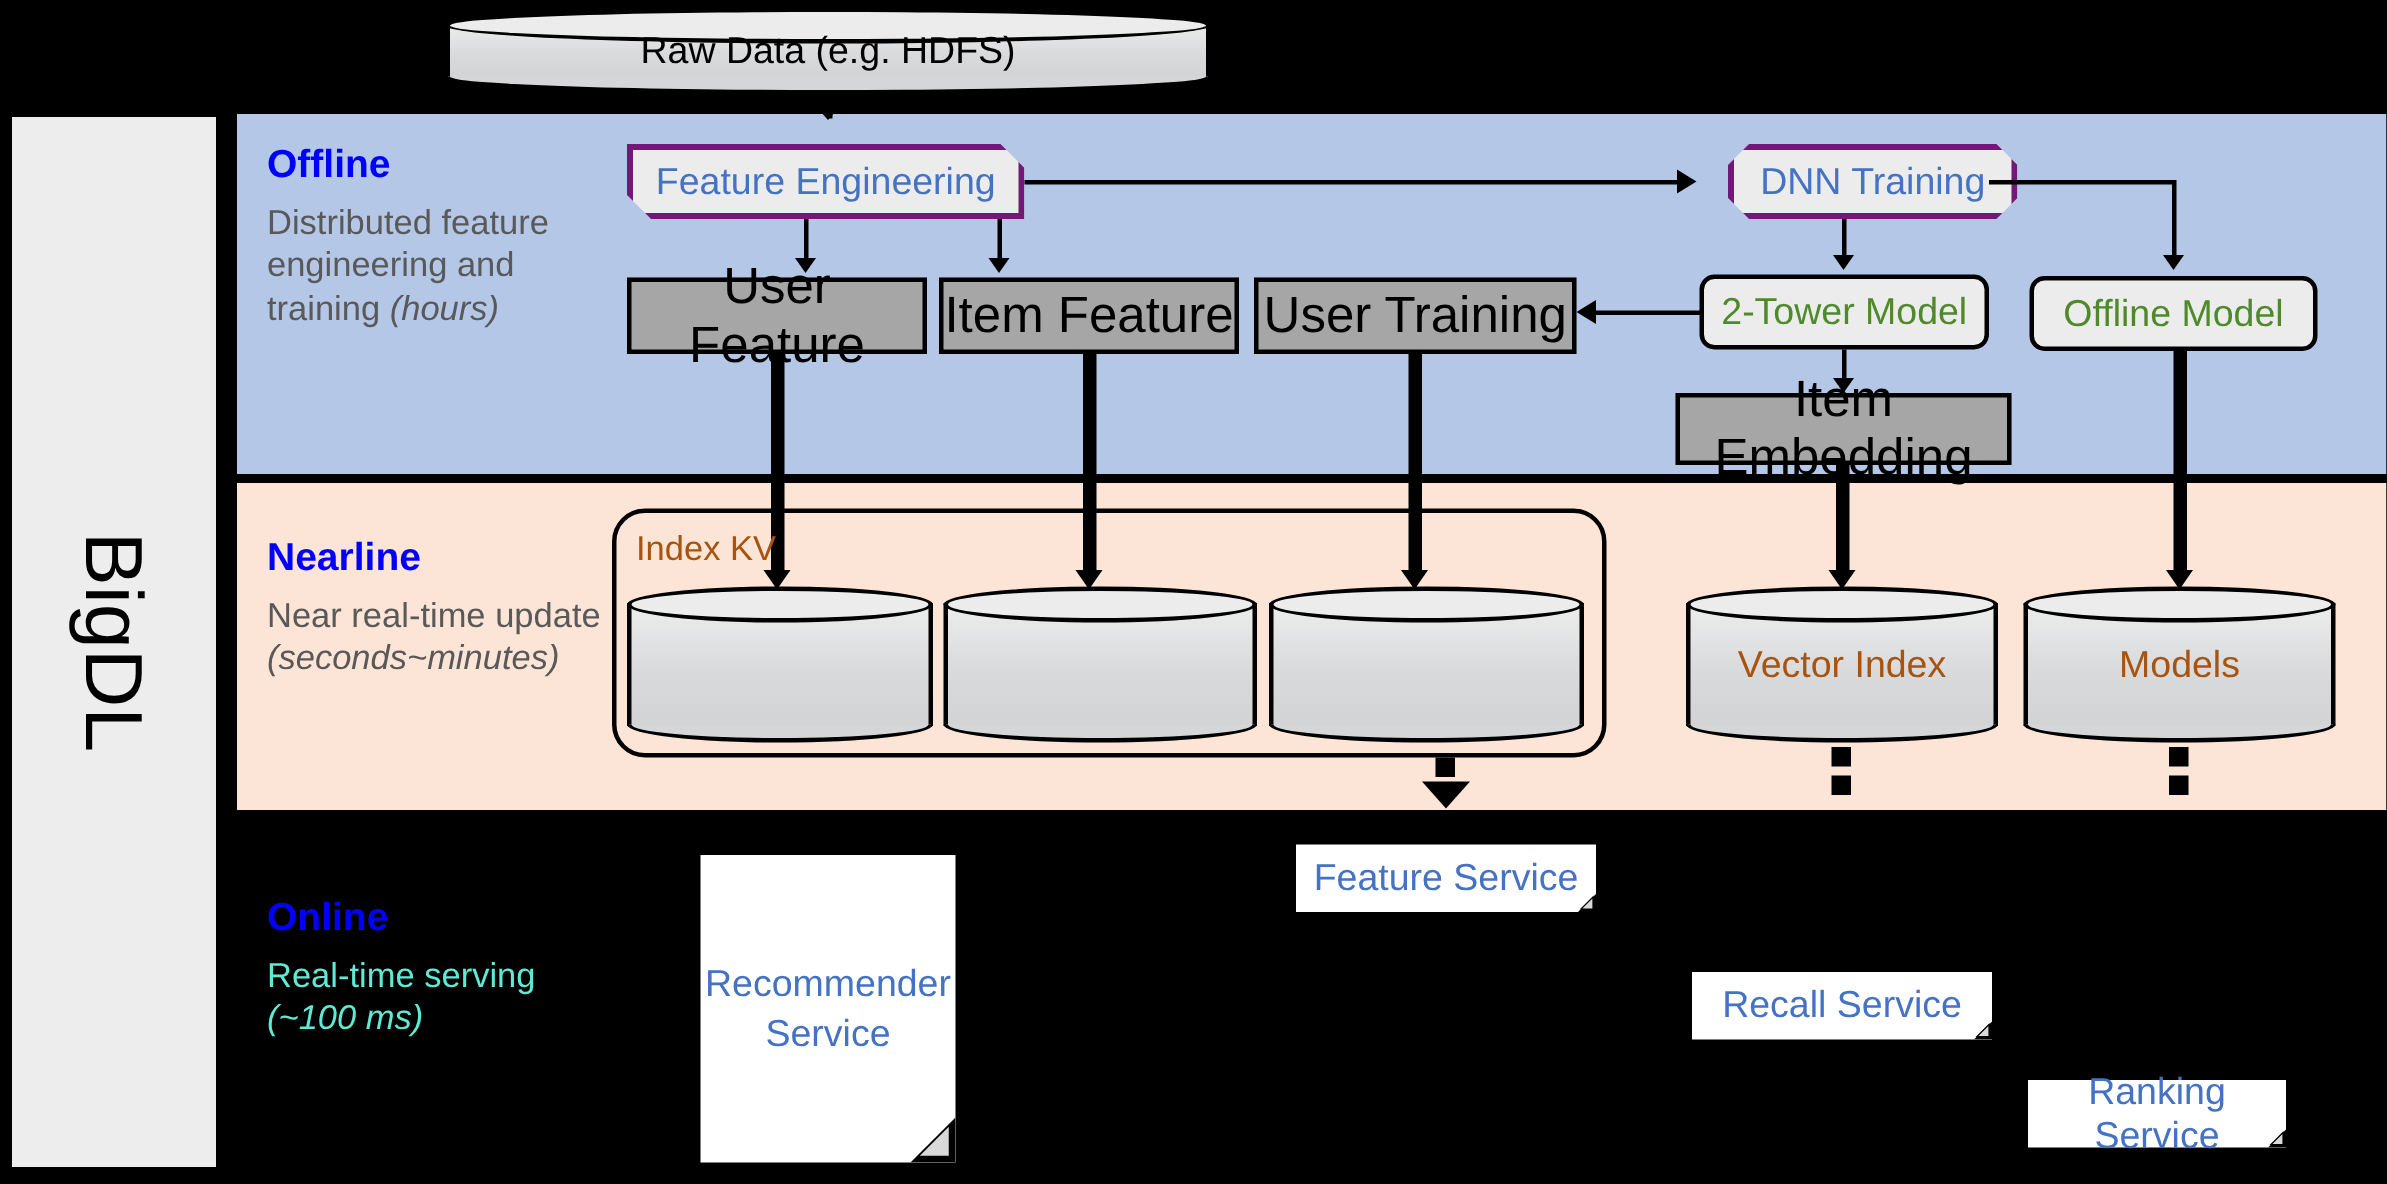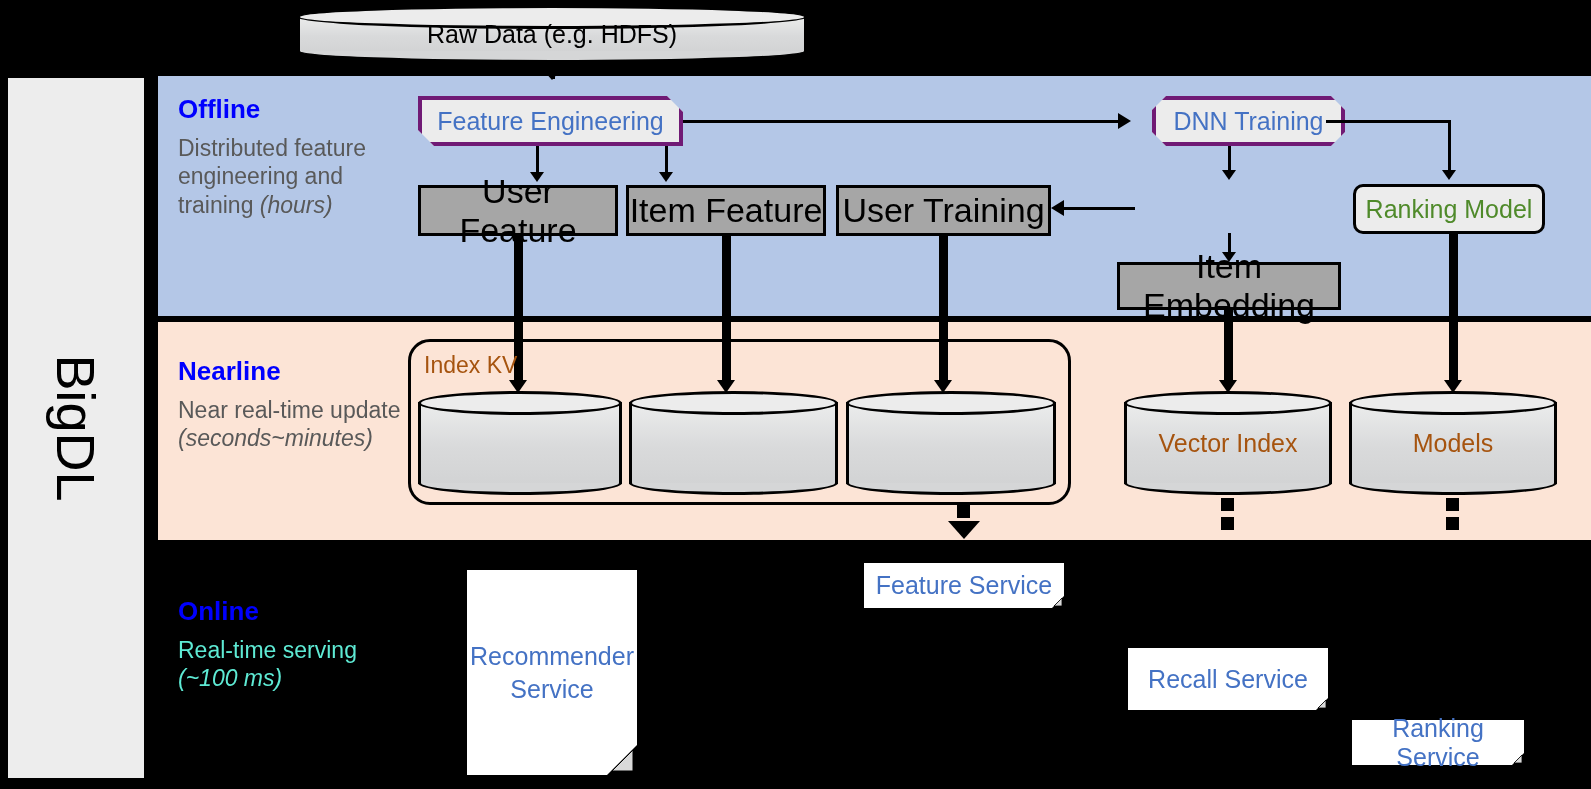--- a/index.html
+++ b/index.html
@@ -153,22 +153,25 @@
   <div class="node graybox" style="left:418px;top:185px;width:200px;height:51px;">
     <span>User Feature</span>
   </div>
   <div class="node graybox" style="left:626px;top:185px;width:200px;height:51px;">
     <span>Item Feature</span>
   </div>
   <div class="node graybox" style="left:836px;top:185px;width:215px;height:51px;">
     <span>User Training</span>
   </div>
 
+  <div class="node roundbox" style="left:1133px;top:183px;width:193px;height:50px;">
+    <span>2-Tower Model</span>
+  </div>
   <div class="node roundbox" style="left:1353px;top:184px;width:192px;height:50px;">
-    <span>Ranking Model</span>
+    <span>Offline Model</span>
   </div>
 
   <div class="ln v" style="left:1228px;top:146px;height:27px;width:3px;"></div>
   <div class="arrow-d small" style="left:1222px;top:170px;"></div>
 
   <div class="ln h" style="left:1326px;top:120px;width:124px;height:3px;"></div>
   <div class="ln v" style="left:1448px;top:120px;height:52px;width:3px;"></div>
   <div class="arrow-d small" style="left:1442px;top:170px;"></div>
 
   <div class="ln h" style="left:1063px;top:207px;width:72px;height:3px;"></div>
@@ -245,21 +248,21 @@
   </div>
 
   <div class="note" style="left:864px;top:563px;width:200px;height:45px;font-size:25px;">
     <span>Feature Service</span>
     <svg width="12" height="12" style="position:absolute;right:0;bottom:0;">
       <polygon points="12,0 12,12 0,12" fill="#000"></polygon>
       <polygon points="10,2 10,10 2,10" fill="#d9d9d9" stroke="#000" stroke-width="0.8"></polygon>
     </svg>
   </div>
 
-  <div class="note" style="left:1128px;top:648px;width:200px;height:62px;font-size:25px;">
+  <div class="note" style="left:1128px;top:648px;width:200px;height:45px;font-size:25px;">
     <span>Recall Service</span>
     <svg width="12" height="12" style="position:absolute;right:0;bottom:0;">
       <polygon points="12,0 12,12 0,12" fill="#000"></polygon>
       <polygon points="10,2 10,10 2,10" fill="#d9d9d9" stroke="#000" stroke-width="0.8"></polygon>
     </svg>
   </div>
 
   <div class="note" style="left:1352px;top:720px;width:172px;height:45px;font-size:25px;">
     <span>Ranking Service</span>
     <svg width="12" height="12" style="position:absolute;right:0;bottom:0;">

